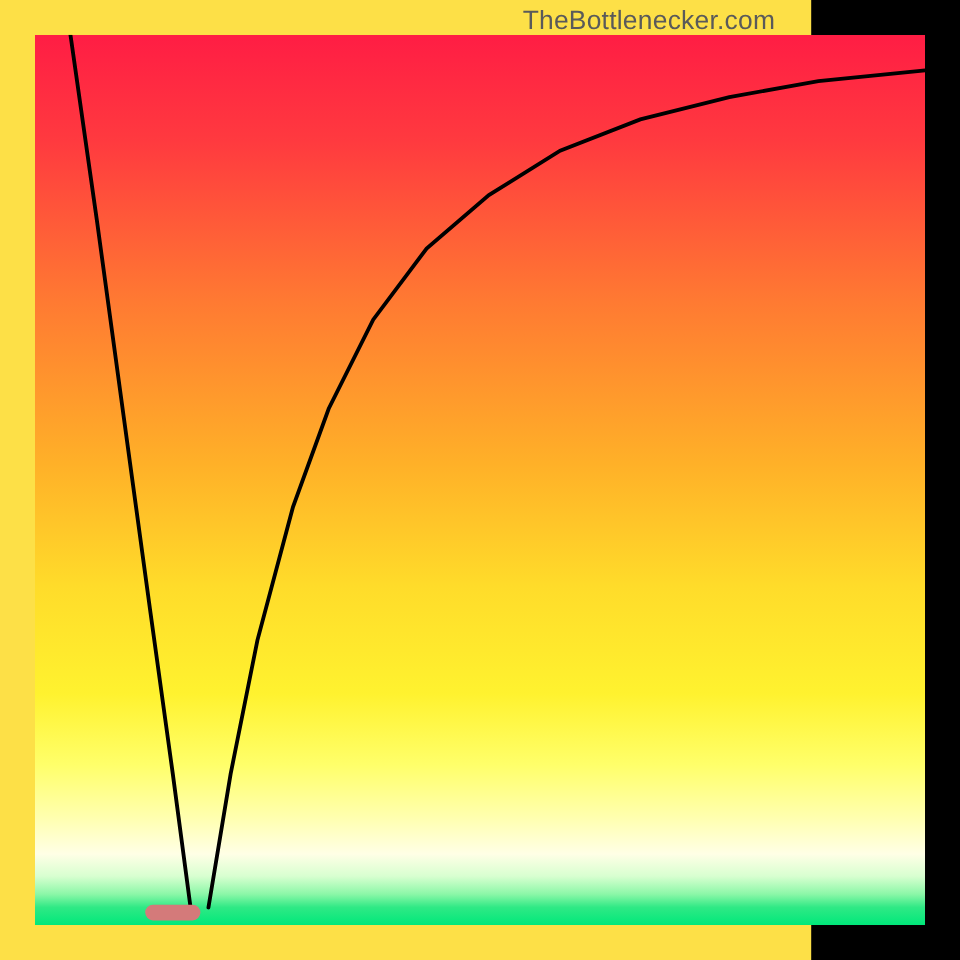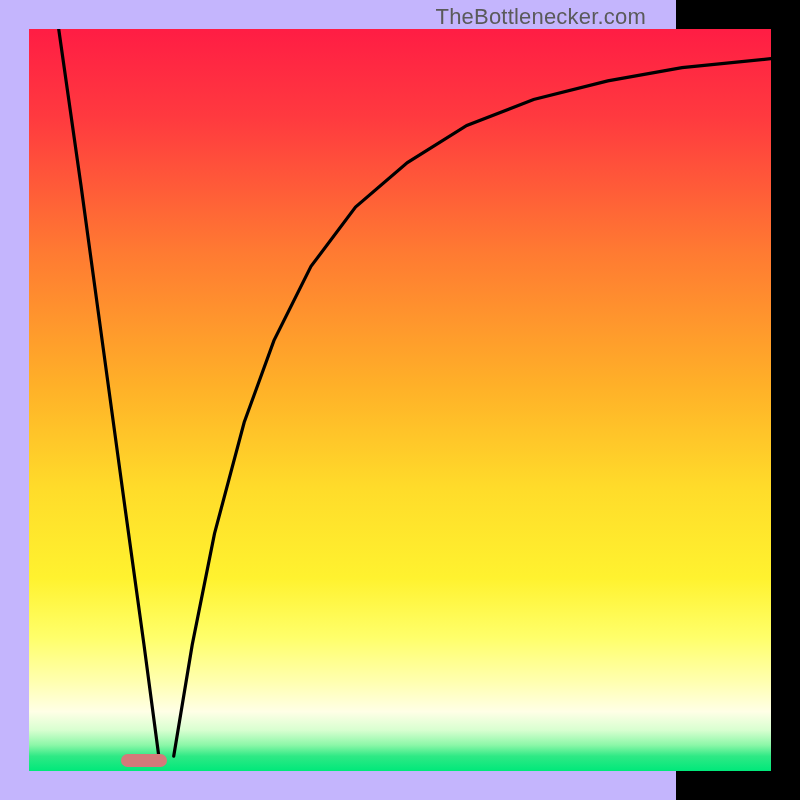--- a/index.html
+++ b/index.html
@@ -10,21 +10,21 @@
     position: relative;
     font-family: Arial, sans-serif;
     overflow: hidden;
   }
   .frame {
     position: absolute;
     top: 0;
     left: 0;
     width: 676px;
     height: 800px;
-    background: #c4b5fd;
+    background: #fde047;
     padding-left: 33px;
   }
   .plot-area {
     position: absolute;
     top: 29px;
     left: 29px;
     width: 742px;
     height: 742px;
     overflow: hidden;
   }

